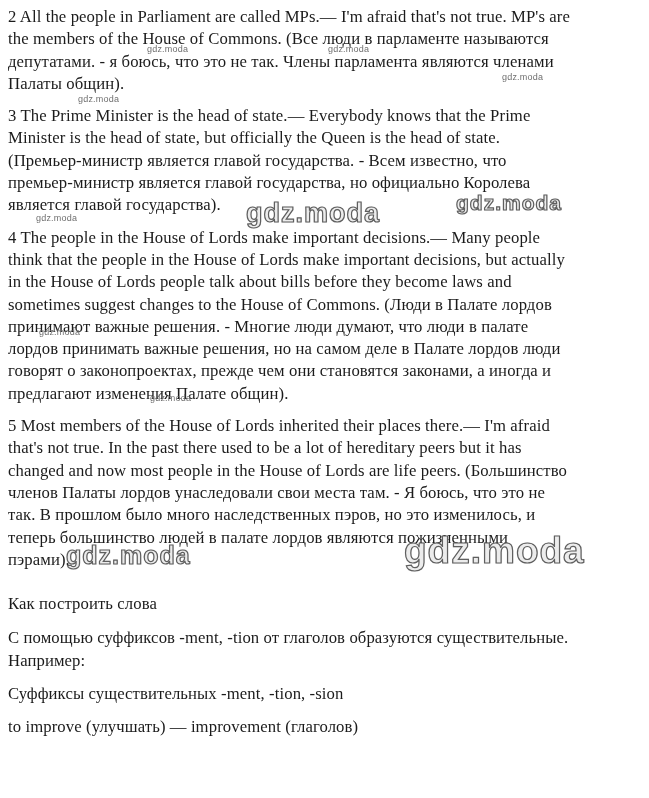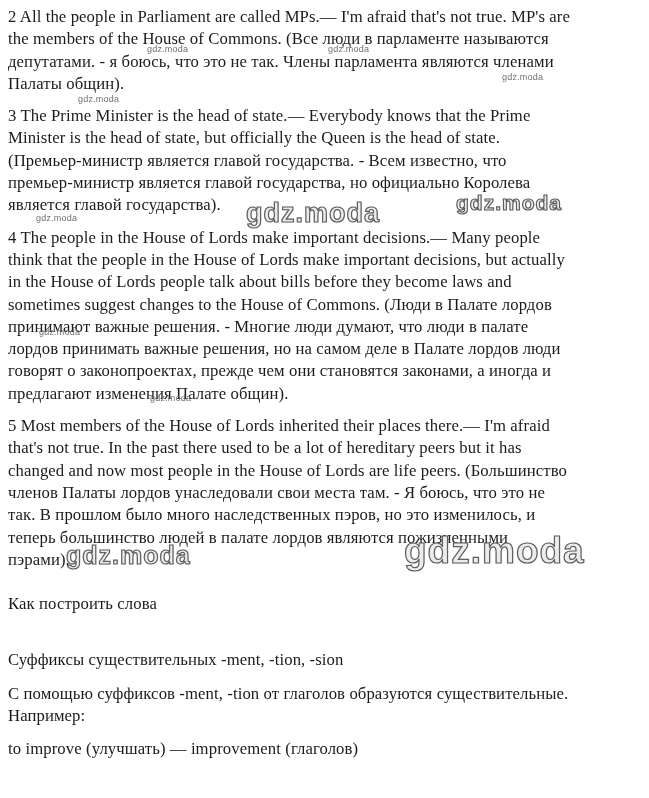--- a/index.html
+++ b/index.html
@@ -19,21 +19,21 @@
     width: 636px;
   }
   .para {
     margin: 0 0 10px 0;
     font-size: 16.7px;
     line-height: 22.3px;
     white-space: pre-line;
     letter-spacing: 0.1px;
   }
   .para.last-answer { margin-bottom: 22px; }
-  .para.heading-gap { margin-bottom: 34px; }
+  .para.heading-gap { margin-bottom: 12px; }
   .para.small-gap  { margin-bottom: 11px; }
 
   
   .wm {
     position: absolute;
     font-family: Liberation Sans, sans-serif;
     pointer-events: none;
     white-space: nowrap;
   }
   .wm-s {
@@ -84,23 +84,23 @@
 говорят о законопроектах, прежде чем они становятся законами, а иногда и
 предлагают изменения Палате общин).</p>
     <p class="para last-answer">5 Most members of the House of Lords inherited their places there.— I'm afraid
 that's not true. In the past there used to be a lot of hereditary peers but it has
 changed and now most people in the House of Lords are life peers. (Большинство
 членов Палаты лордов унаследовали свои места там. - Я боюсь, что это не
 так. В прошлом было много наследственных пэров, но это изменилось, и
 теперь большинство людей в палате лордов являются пожизненными
 пэрами).</p>
     <p class="para heading-gap">Как построить слова</p>
-    <p class="para small-gap">Суффиксы существительных -ment, -tion, -sion</p>
     <p class="para small-gap">С помощью суффиксов -ment, -tion от глаголов образуются существительные.
 Например:</p>
+    <p class="para small-gap">Суффиксы существительных -ment, -tion, -sion</p>
     <p class="para">to improve (улучшать) — improvement (глаголов)</p>
   </div>
 
   <span class="wm wm-s wm1">gdz.moda</span>
   <span class="wm wm-s wm2">gdz.moda</span>
   <span class="wm wm-s wm3">gdz.moda</span>
   <span class="wm wm-s wm4">gdz.moda</span>
   <span class="wm wm-o wm5">gdz.moda</span>
   <span class="wm wm-o wm6">gdz.moda</span>
   <span class="wm wm-s wm7">gdz.moda</span>

